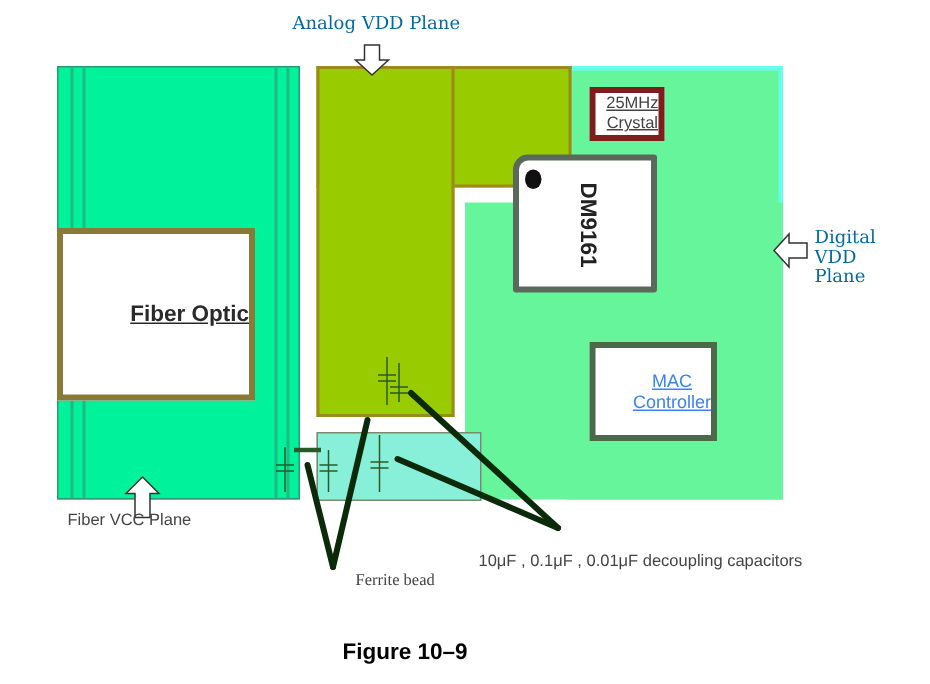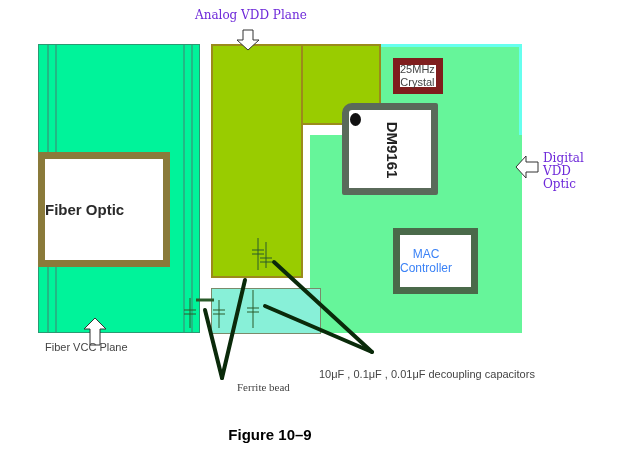--- a/index.html
+++ b/index.html
@@ -6,28 +6,28 @@
   body { width:620px; height:456px; position:relative; overflow:hidden; font-family:"Liberation Sans", sans-serif; }
   .abs { position:absolute; }
   .fiber-plane { left:38px; top:44px; width:162px; height:289px; background:#00f39a; border:1px solid #2a9a73; box-sizing:border-box; }
   .fiber-plane .stripe { position:absolute; top:0; bottom:0; width:2px; background:#22b985; }
   .analog-plane { left:211px; top:44px; width:92px; height:234px; background:#99cc00; border:2px solid #9b8a1c; box-sizing:border-box; }
   .analog-ext { left:211px; top:44px; width:170px; height:81px; background:#99cc00; border:2px solid #9b8a1c; border-left:none; box-sizing:border-box; }
   .digital-plane { left:378px; top:44px; width:144px; height:289px; background:#66f59a; border:1px solid #4a8a6a; box-sizing:border-box; }
   .digital-lower { left:310px; top:135px; width:212px; height:198px; background:#66f59a; }
   .cyan-edge { border:3px solid #66ffee; }
   .analog-lower { left:211px; top:288px; width:110px; height:46px; background:#88f0d8; border:1px solid #7a8a6a; box-sizing:border-box; }
-  .white-box { background:#ffffff; border:7px solid #7f1d1d; box-sizing:border-box; display:flex; align-items:center; justify-content:flex-start; text-align:center; }
+  .white-box { background:#ffffff; border:4px solid #7f1d1d; box-sizing:border-box; display:flex; align-items:center; justify-content:flex-end; text-align:center;text-decoration:underline; }
   .fiber-box { left:38px; top:152px; width:132px; height:115px; border-color:#8a7a3a; font-weight:bold; font-size:15px; color:#2a2a2a; }
   .crystal-box { left:393px; top:58px; width:50px; height:36px; font-size:11px; color:#444; line-height:13px; }
   .chip { left:342px; top:103px; width:96px; height:92px; border-radius:10px 2px 2px 2px; border-color:#5a6a5a; }
   .chip-dot { left:350px; top:113px; width:11px; height:13px; border-radius:50%; background:#111; }
   .chip-label { left:392px; top:150px; transform:translate(-50%,-50%) rotate(90deg); font-weight:bold; font-size:15px; color:#222; white-space:nowrap; }
   .mac-box { left:393px; top:228px; width:85px; height:66px; border-color:#4a6a4a; font-size:12px; color:#3b82f6; line-height:14px; }
-  .label-serif { font-family:"DejaVu Serif", serif; font-size:12px; color:#6d28d9; }
+  .label-serif { font-family:"DejaVu Serif", serif; font-size:12px; color:#0369a1; }
   .label-sans { font-family:"Liberation Sans", sans-serif; font-size:11px; color:#444; }
   .caption { left:0; width:540px; top:426px; text-align:center; font-weight:bold; font-size:15px; color:#000; }
   svg.overlay { position:absolute; left:0; top:0; }
 </style>
 </head>
 <body>
 
 <div class="abs fiber-plane">
   <span class="stripe" style="left:8px"></span>
   <span class="stripe" style="left:16px"></span>
@@ -96,19 +96,19 @@
   <g stroke="#0a2a0a" stroke-width="4" fill="none" stroke-linecap="round">
     <line x1="372" y1="352" x2="274" y2="262"></line>
     <line x1="372" y1="352" x2="265" y2="306"></line>
   </g>
 </svg>
 
 <div class="abs label-serif" style="left:195px; top:8px;">Analog VDD Plane</div>
 <div class="abs label-serif" style="left:543px; top:152px; line-height:13px;">
   <div>Digital</div>
   <div>VDD</div>
-  <div>Optic</div>
+  <div>Plane</div>
 </div>
 <div class="abs label-sans" style="left:45px; top:341px;">Fiber VCC Plane</div>
 <div class="abs label-sans" style="left:237px; top:381px;font-family:Liberation Serif, serif;">Ferrite bead</div>
 <div class="abs label-sans" style="left:319px; top:368px;">10μF , 0.1μF , 0.01μF decoupling capacitors</div>
 
 <div class="abs caption">Figure 10–9</div>
 
 </body></html>

